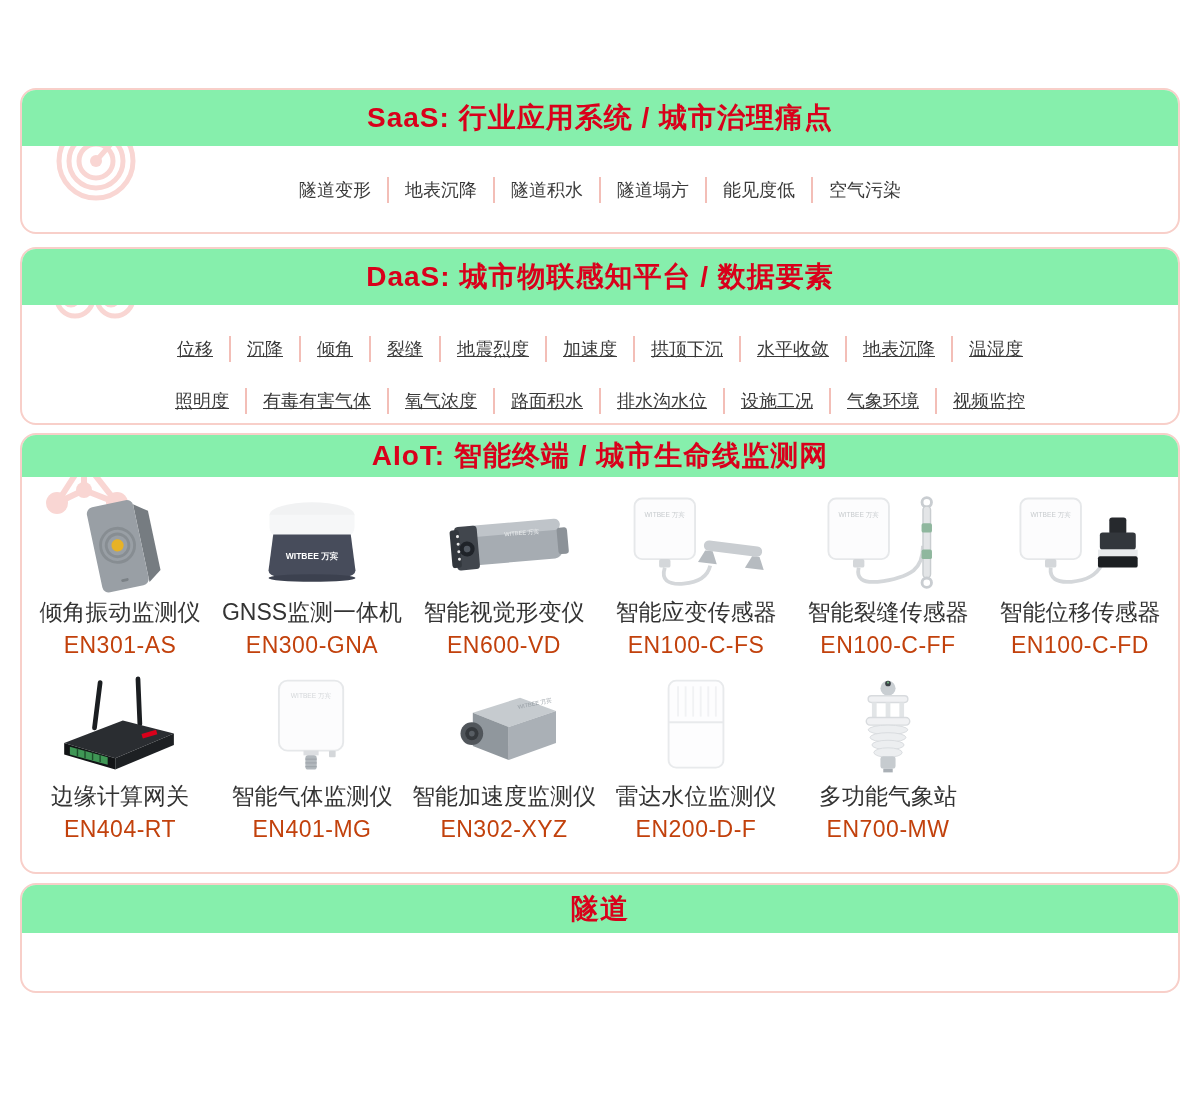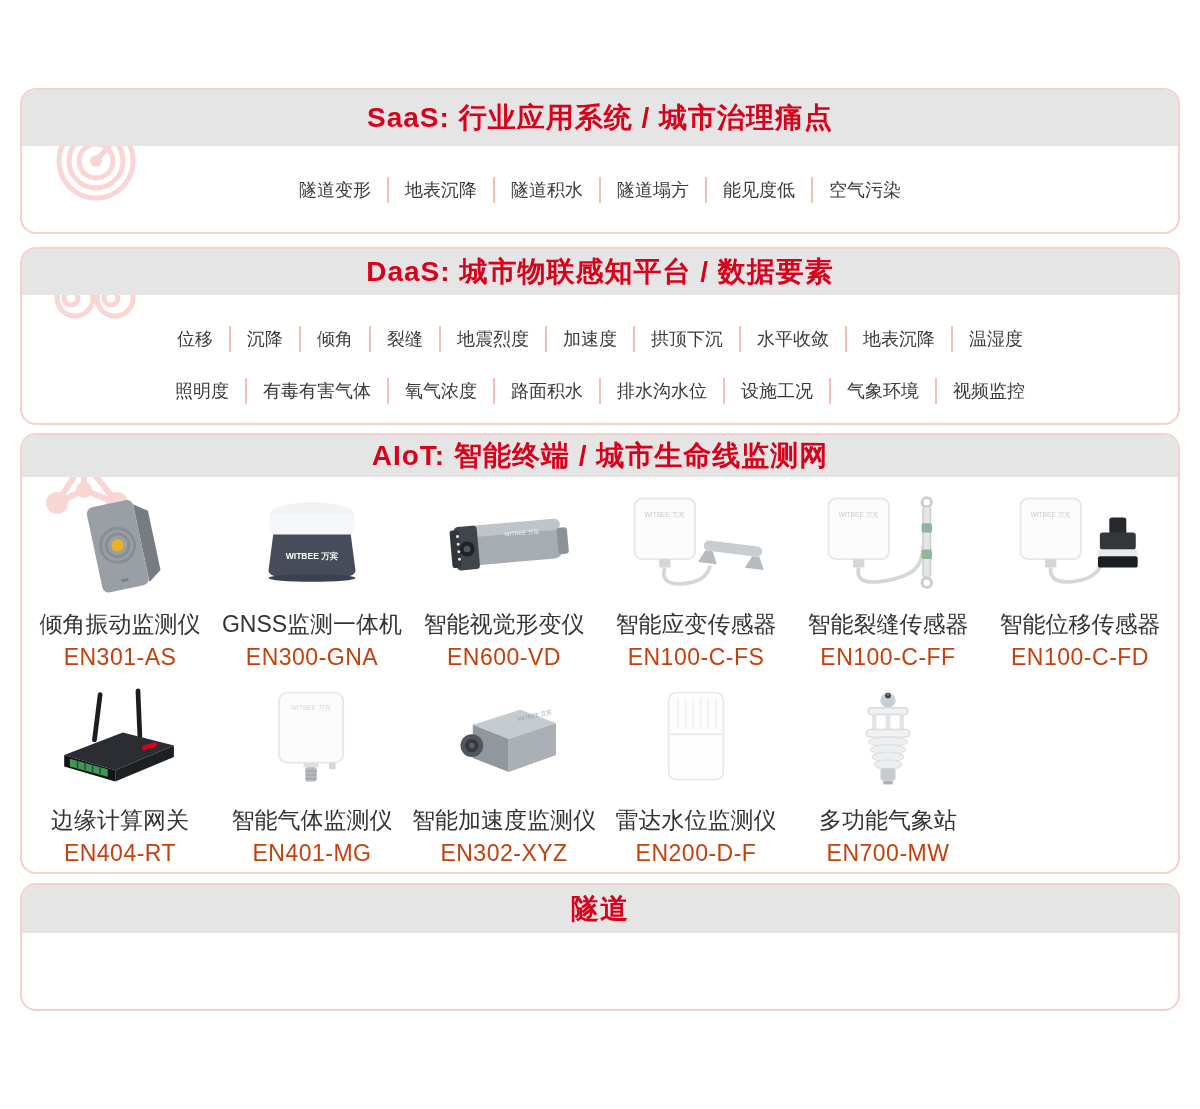--- a/index.html
+++ b/index.html
@@ -1,61 +1,61 @@
 <!DOCTYPE html>
 <html><head>
 <meta charset="utf-8">
 <style>
   html,body { margin:0; padding:0; background:#ffffff; }
   body { font-family:"Liberation Sans","DejaVu Sans",sans-serif; }
   .page { position:relative; width:1200px; height:1109px; background:#ffffff; overflow:hidden; }
 
   .box { position:relative; margin:0 20px; background:#ffffff; border:2px solid #f8cfc9;
          border-radius:16px; overflow:hidden; box-sizing:border-box; }
-  .box-header { position:relative; z-index:2; background:#e5e5e5; display:flex;
+  .box-header { position:relative; z-index:2; background:#86efac; display:flex;
                 align-items:center; justify-content:center; }
   .box-title { margin:0; font-size:28px; font-weight:bold; color:#d9001b; letter-spacing:1px; }
   .box-body { position:relative; z-index:2; }
 
   .chip-row { display:flex; align-items:center; justify-content:center;
               font-size:18px; color:#3a3a3a; white-space:nowrap; }
   .chip { display:inline-block; }
   .sep { display:inline-block; width:2px; height:26px; background:#f3beb7; margin:0 16px; }
 
   .watermark { position:absolute; z-index:1; pointer-events:none; }
 
   
   #box-saas { margin-top:88px; height:146px; }
   #box-saas .box-header { height:56px; }
   #box-saas .box-body { height:88px; display:flex; align-items:center; justify-content:center; }
   #box-saas .watermark { left:26px; top:23px; }
 
   
   #box-daas { margin-top:13px; height:178px; }
-  #box-daas .box-header { height:46px; }
+  #box-daas .box-header { height:56px; }
   #box-daas .box-body { padding-top:24px; display:flex; flex-direction:column;
                         align-items:center; gap:12px; }
-  #box-daas .chip-row { height:40px; }
+  #box-daas .chip-row { height:40px;text-decoration:underline; }
   #box-daas .watermark { left:14px; top:14px; }
 
   
   #box-aiot { margin-top:8px; height:441px; }
   #box-aiot .box-header { height:42px; }
   #box-aiot .watermark { left:16px; top:8px; }
   .product-grid { display:grid; grid-template-columns:repeat(6,1fr); padding:0 2px; }
   .grid-row1 { margin-top:14px; }
   .grid-row2 { margin-top:16px; }
   .product-cell { display:flex; flex-direction:column; align-items:center; text-align:center; min-width:0; }
   .product-icon { width:170px; height:104px; display:flex; align-items:flex-end; justify-content:center; }
   .product-icon svg { width:170px; height:104px; display:block; }
-  .product-name { font-size:23px; color:#333333; margin-top:14px; white-space:nowrap; }
+  .product-name { font-size:23px; color:#333333; margin-top:2px; white-space:nowrap; }
   .product-model { font-size:23px; color:#c2410c; margin-top:4px; letter-spacing:0.5px; white-space:nowrap; }
 
   
-  #box-tunnel { margin-top:9px; height:128px; }
+  #box-tunnel { margin-top:9px; height:110px; }
   #box-tunnel .box-header { height:48px; }
   #box-tunnel .box-body { height:84px; display:flex; align-items:center; justify-content:center; }
 </style>
 </head>
 <body>
 
 <div class="page">
 
   <section class="box" id="box-saas">
     <svg class="watermark" width="96" height="96" viewBox="0 0 96 96">

